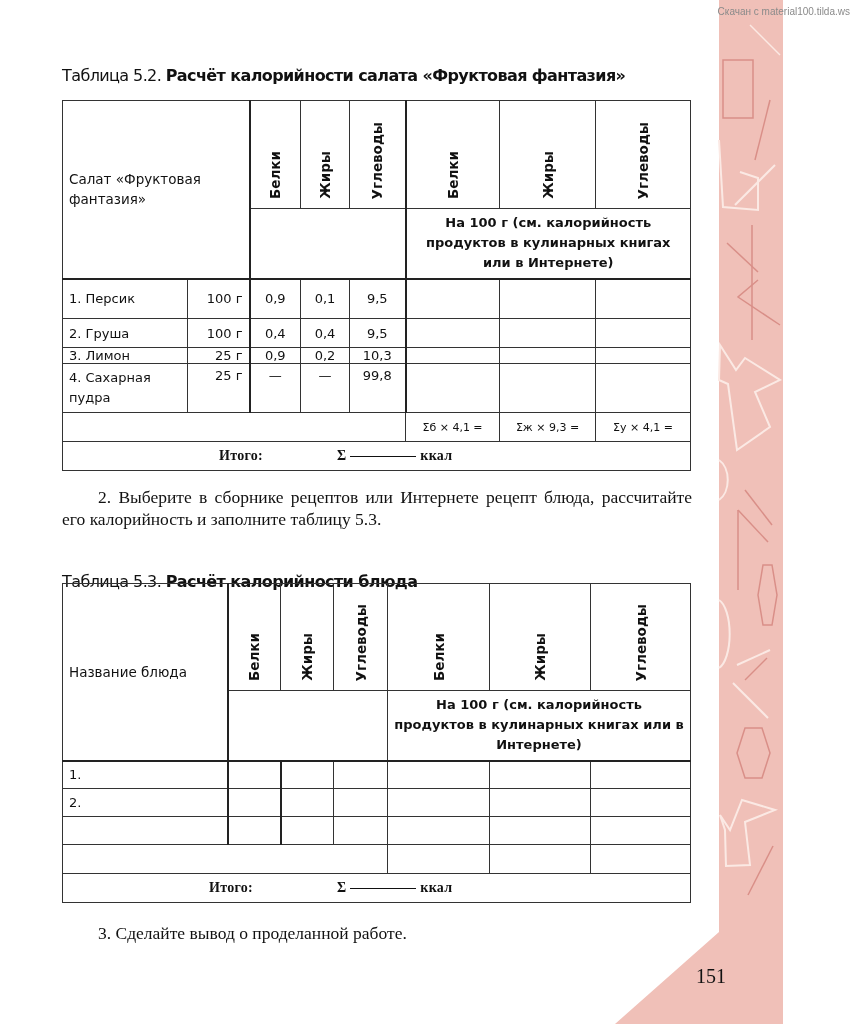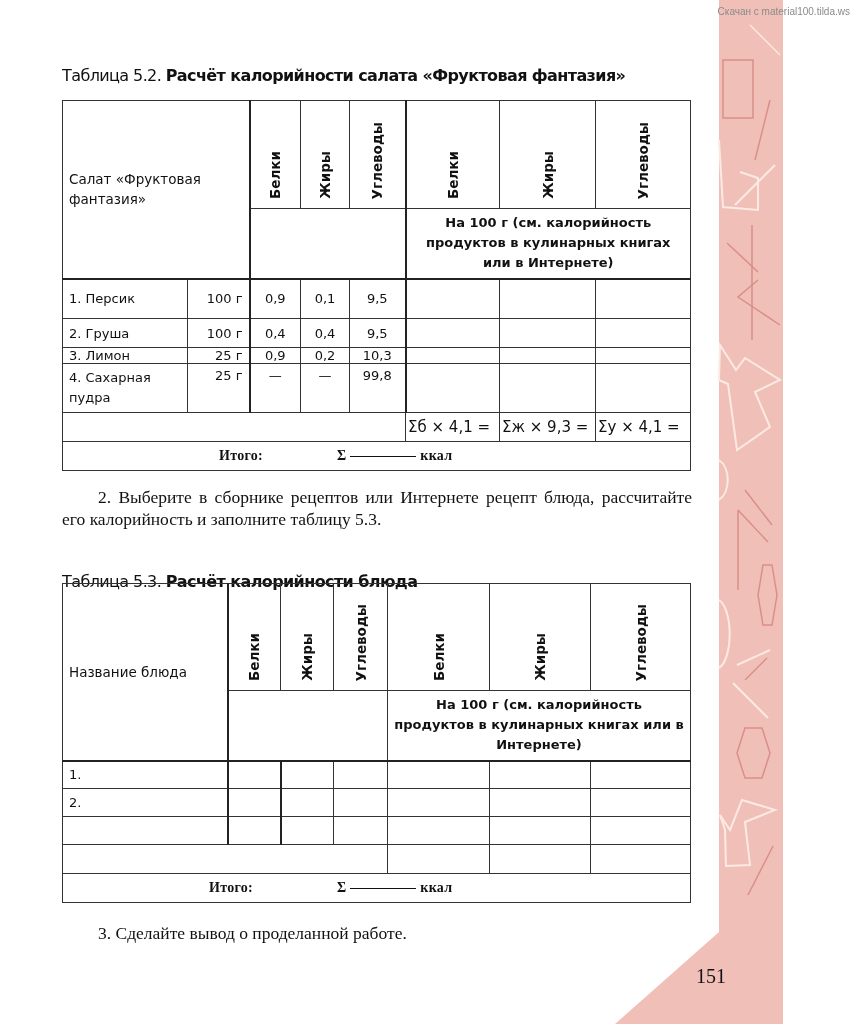--- a/index.html
+++ b/index.html
@@ -39,21 +39,21 @@
   .hdr-name { font-weight: normal; text-align: left; font-size: 13.5px; line-height: 20px; }
   .vert {
     writing-mode: vertical-rl; transform: rotate(180deg);
     font-weight: bold; font-size: 13.5px; white-space: nowrap;
     display: inline-block;
   }
   td.vcell { text-align: center; vertical-align: bottom !important; padding-bottom: 6px !important; }
   .note { font-weight: bold; text-align: center; font-size: 13px; line-height: 20px; }
   .num { text-align: center; }
   .wt { text-align: right; }
-  .sumcell { text-align: left; font-size: 15px; white-space: nowrap; padding: 4px 2px !important; }
+  .sumcell { text-align: center; font-size: 11px; white-space: nowrap; padding: 4px 2px !important; }
   .total {
     font-family: "Liberation Serif", serif; font-weight: bold; font-size: 14px;
     letter-spacing: 0.3px;
   }
   .total .blank { display: inline-block; width: 66px; border-bottom: 1px solid #111; margin: 0 4px; transform: translateY(-3px); }
   .pageno {
     position: absolute; left: 696px; top: 965px;
     font-family: "Liberation Serif", serif; font-size: 20px;
   }
 </style>

